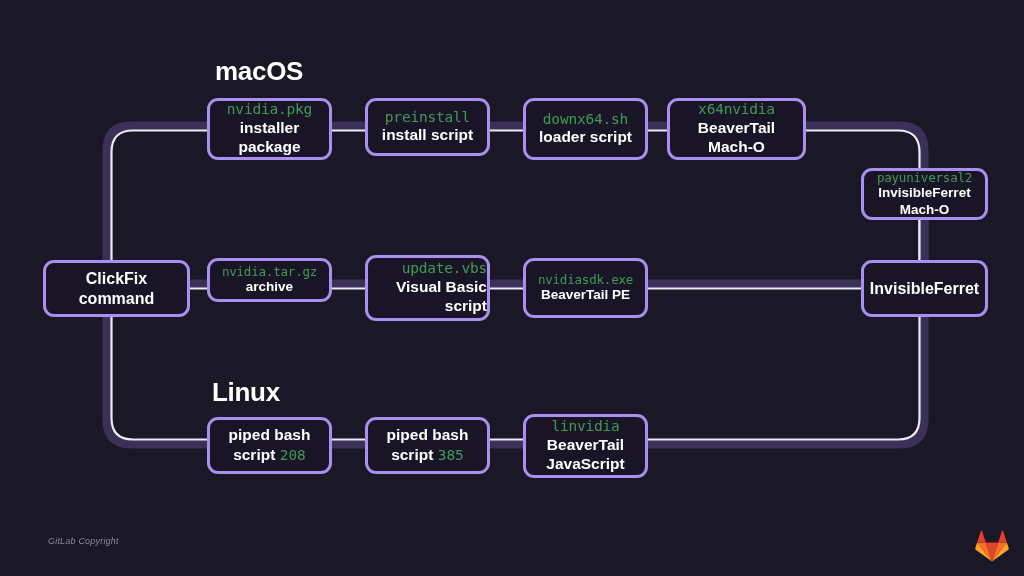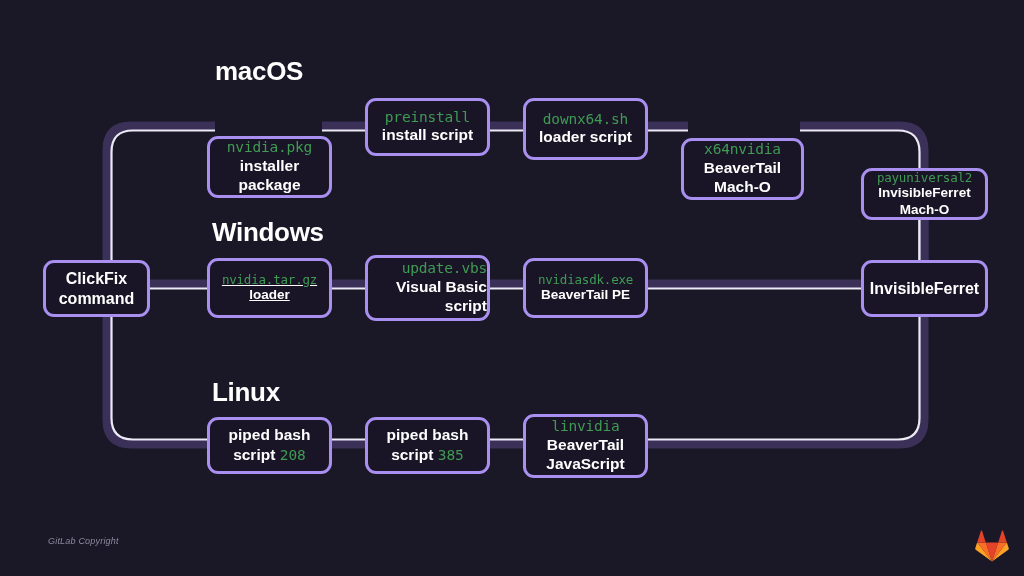--- a/index.html
+++ b/index.html
@@ -146,53 +146,52 @@
       </g>
 
       <g>
         <path d="M 924 168 L 924 262" stroke="#3b3158" stroke-width="9"></path>
         <path d="M 919.5 168 L 919.5 262" stroke="#eceaf5" stroke-width="2.2"></path>
       </g>
     </g>
   </svg>
 
   <div class="lane-title" style="left:215px; top:56px;">macOS</div>
-  <div class="lane-title" style="left:212px; top:217px;">Windows</div>
   <div class="lane-title" style="left:212px; top:377px;">Linux</div>
 
-  <div class="node sz-16" style="left:43px; top:260px; width:107px; height:57px;">
+  <div class="node sz-16" style="left:43px; top:260px; width:147px; height:57px;">
     <span class="label">ClickFix</span>
     <span class="label">command</span>
   </div>
 
-  <div class="node sz-15" style="left:207px; top:98px; width:125px; height:62px;margin-top:38px;">
+  <div class="node sz-15" style="left:207px; top:98px; width:125px; height:62px;">
     <span class="mono">nvidia.pkg</span>
     <span class="label">installer</span>
     <span class="label">package</span>
   </div>
 
   <div class="node sz-15" style="left:365px; top:98px; width:125px; height:58px;">
     <span class="mono">preinstall</span>
     <span class="label">install script</span>
   </div>
 
   <div class="node sz-15" style="left:523px; top:98px; width:125px; height:62px;">
     <span class="mono">downx64.sh</span>
     <span class="label">loader script</span>
   </div>
 
-  <div class="node sz-15" style="left:681px; top:98px; width:123px; height:62px;margin-top:40px;">
+  <div class="node sz-15" style="left:667px; top:98px; width:139px; height:62px;">
     <span class="mono">x64nvidia</span>
     <span class="label">BeaverTail</span>
     <span class="label">Mach-O</span>
   </div>
 
-  <div class="node sz-13" style="left:207px; top:258px; width:125px; height:60px;text-decoration:underline;">
+  <div class="node sz-13" style="left:207px; top:258px; width:125px; height:44px;">
     <span class="mono">nvidia.tar.gz</span>
-    <span class="label">loader</span>
+    <span class="label">archive</span>
   </div>
 
   <div class="node sz-15" style="left:365px; top:255px; width:125px; height:66px;align-items:flex-end;">
     <span class="mono">update.vbs</span>
     <span class="label">Visual Basic</span>
     <span class="label">script</span>
   </div>
 
   <div class="node sz-13" style="left:523px; top:258px; width:125px; height:60px;">
     <span class="mono">nvidiasdk.exe</span>

